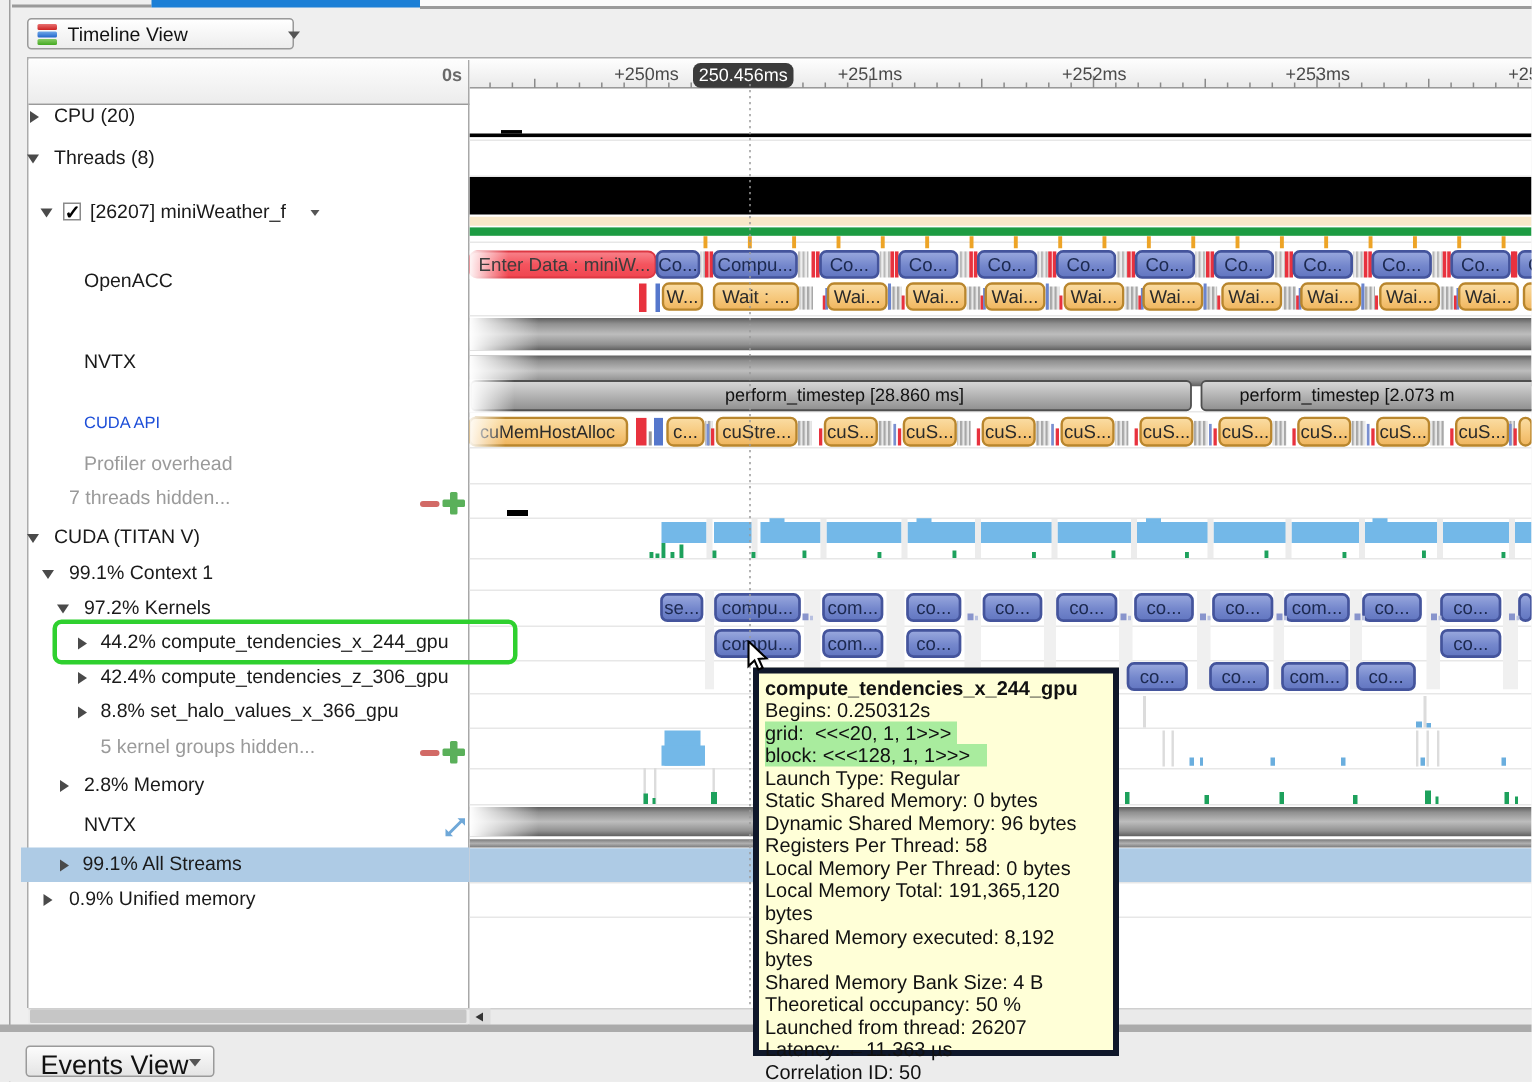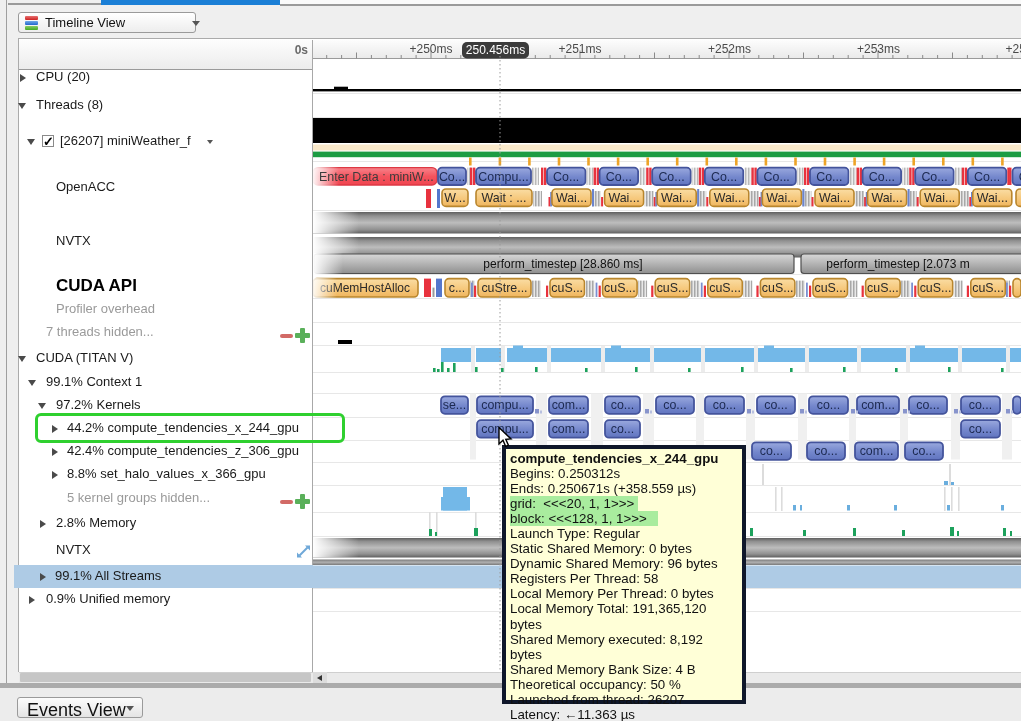--- a/index.html
+++ b/index.html
@@ -521,21 +521,21 @@
 </svg>
 
 <div class="abs" style="left:0;top:0;width:313px;height:672px;overflow:hidden">
 <div class="abs" style="left:14px;top:565px;width:299px;height:23px;background:#aecbe5"></div>
 <div style="position:absolute;left:20px;top:73.5px;width:0;height:0;border-left:6px solid #4a4a4a;border-top:4.5px solid transparent;border-bottom:4.5px solid transparent"></div>
 <div style="position:absolute;left:36px;top:69px;font-size:13px;color:#1a1a1a;font-weight:normal;white-space:nowrap">CPU (20)</div>
 <div style="position:absolute;left:18px;top:103px;width:0;height:0;border-top:6px solid #4a4a4a;border-left:4.5px solid transparent;border-right:4.5px solid transparent"></div>
 <div style="position:absolute;left:36px;top:97px;font-size:13px;color:#1a1a1a;font-weight:normal;white-space:nowrap">Threads (8)</div>
 <div style="position:absolute;left:56px;top:179px;font-size:13px;color:#1a1a1a;font-weight:normal;white-space:nowrap">OpenACC</div>
 <div style="position:absolute;left:56px;top:233px;font-size:13px;color:#1a1a1a;font-weight:normal;white-space:nowrap">NVTX</div>
-<div style="position:absolute;left:56px;top:276px;font-size:17px;color:#000000;font-weight:bold;white-space:nowrap">CUDA API</div>
+<div style="position:absolute;left:56px;top:276px;font-size:11px;color:#1d4ed8;font-weight:normal;white-space:nowrap">CUDA API</div>
 <div style="position:absolute;left:56px;top:301px;font-size:13px;color:#9a9a9a;font-weight:normal;white-space:nowrap">Profiler overhead</div>
 <div style="position:absolute;left:46px;top:324px;font-size:13px;color:#9a9a9a;font-weight:normal;white-space:nowrap">7 threads hidden...</div>
 <div style="position:absolute;left:18px;top:356px;width:0;height:0;border-top:6px solid #4a4a4a;border-left:4.5px solid transparent;border-right:4.5px solid transparent"></div>
 <div style="position:absolute;left:36px;top:350px;font-size:13px;color:#1a1a1a;font-weight:normal;white-space:nowrap">CUDA (TITAN V)</div>
 <div style="position:absolute;left:28px;top:380px;width:0;height:0;border-top:6px solid #4a4a4a;border-left:4.5px solid transparent;border-right:4.5px solid transparent"></div>
 <div style="position:absolute;left:46px;top:374px;font-size:13px;color:#1a1a1a;font-weight:normal;white-space:nowrap">99.1% Context 1</div>
 <div style="position:absolute;left:38px;top:403px;width:0;height:0;border-top:6px solid #4a4a4a;border-left:4.5px solid transparent;border-right:4.5px solid transparent"></div>
 <div style="position:absolute;left:56px;top:397px;font-size:13px;color:#1a1a1a;font-weight:normal;white-space:nowrap">97.2% Kernels</div>
 <div style="position:absolute;left:52px;top:424.5px;width:0;height:0;border-left:6px solid #4a4a4a;border-top:4.5px solid transparent;border-bottom:4.5px solid transparent"></div>
 <div style="position:absolute;left:67px;top:420px;font-size:13px;color:#1a1a1a;font-weight:normal;white-space:nowrap">44.2% compute_tendencies_x_244_gpu</div>
@@ -583,21 +583,20 @@
 <div class="abs" style="left:0;top:688px;width:1021px;height:33px;background:#ececec"></div>
 
 <div class="abs" style="left:17px;top:697px;width:126px;height:21px;background:linear-gradient(#fcfcfc,#e4e4e4);border:1px solid #9a9a9a;border-radius:3px">
   <div class="abs" style="left:9px;top:2px;font-size:18px;color:#111">Events View</div>
   <div class="abs" style="left:108px;top:8px;width:0;height:0;border-top:5px solid #555;border-left:4px solid transparent;border-right:4px solid transparent"></div>
 </div>
 
 <div class="abs" style="left:502px;top:445px;width:244px;height:259px;background:#ffffd7;border:4px solid #0f172a;z-index:10;padding:2px 4px;font-size:13.3px;line-height:15.05px;color:#111">
 <div style="font-weight:bold;">compute_tendencies_x_244_gpu</div>
 <div style="">Begins: 0.250312s</div>
-<div style="">Ends: 0.250671s (+358.559 µs)</div>
 <div style=""><span style="background:#a9ec9e">grid:&nbsp; &lt;&lt;&lt;20, 1, 1&gt;&gt;&gt;&nbsp;</span></div>
 <div style=""><span style="background:#a9ec9e">block: &lt;&lt;&lt;128, 1, 1&gt;&gt;&gt;&nbsp;&nbsp;&nbsp;</span></div>
 <div style="">Launch Type: Regular</div>
 <div style="">Static Shared Memory: 0 bytes</div>
 <div style="">Dynamic Shared Memory: 96 bytes</div>
 <div style="">Registers Per Thread: 58</div>
 <div style="">Local Memory Per Thread: 0 bytes</div>
 <div style="">Local Memory Total: 191,365,120 bytes</div>
 <div style="">Shared Memory executed: 8,192 bytes</div>
 <div style="">Shared Memory Bank Size: 4 B</div>

